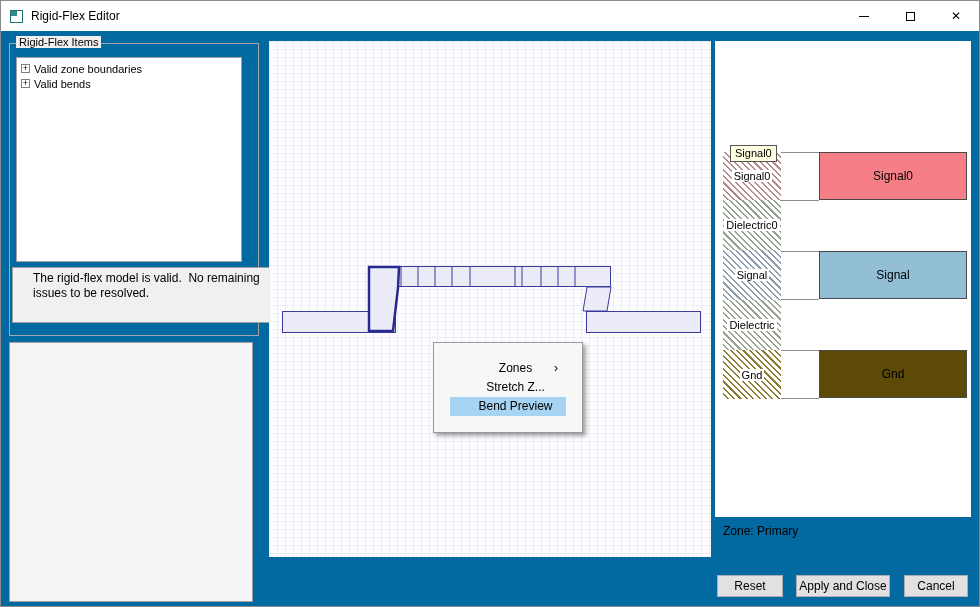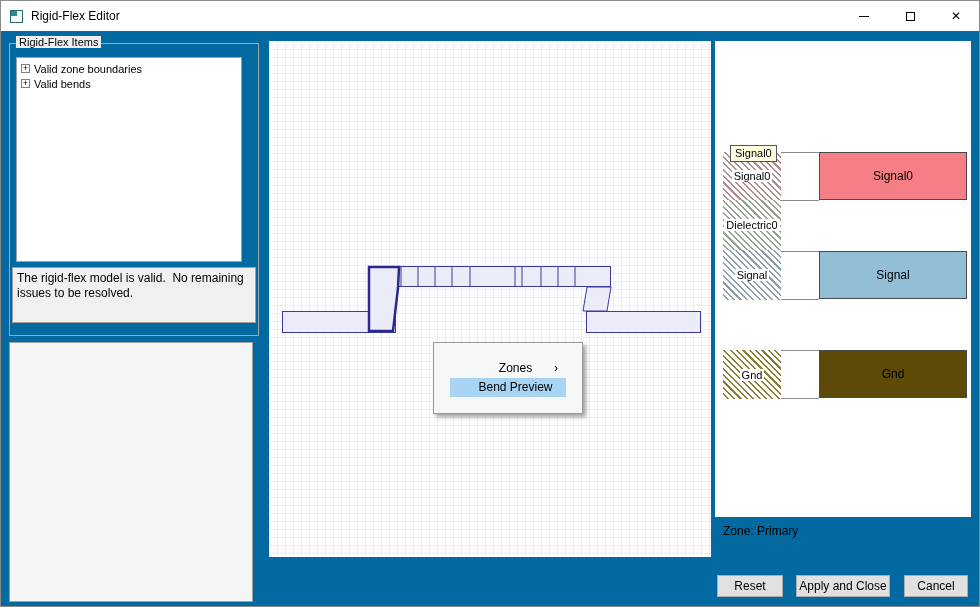--- a/index.html
+++ b/index.html
@@ -46,23 +46,23 @@
   .tree-box {
     position:absolute; left:6px; top:13px; width:226px; height:205px;
     background:#ffffff; border:1px solid #a0a0a0; padding:3px 2px; font-size:11px;
   }
   .tree-item { display:flex; align-items:center; height:15px; cursor:default; }
   .expander {
     width:9px; height:9px; border:1px solid #808080; background:#fff;
     font-size:9px; line-height:7px; text-align:center; margin:0 4px 0 2px; flex:0 0 auto;
   }
   .status-box {
-    position:absolute; left:2px; top:223px; width:244px; height:56px;
+    position:absolute; left:2px; top:223px; width:280px; height:56px;
     border:1px solid #a0a0a0; background:#f0f0f0;
-    padding:3px 4px; font-size:12px; line-height:1.25; white-space:pre-wrap;
+    padding:3px 20px; font-size:12px; line-height:1.25; white-space:pre-wrap;
   }
   .lower-panel {
     position:absolute; left:8px; top:341px; width:244px; height:260px;
     border:1px solid #a0a0a0; background:#f5f5f5;
   }
 
   
   .canvas {
     position:absolute; left:268px; top:40px; width:442px; height:516px;
     background-color:#fdfdff;
@@ -185,36 +185,42 @@
       <line class="divider" x1="306" y1="226" x2="306" y2="245"></line>
 
       <polygon class="bold" points="100,226 130,226 129,247 124,290 100,290"></polygon>
     </svg>
 
     <div class="ctx-menu" style="left:164px; top:301px;">
       <div class="ctx-item">
         <span>Zones</span>
         <span class="arrow">›</span>
       </div>
+      <div class="ctx-item">
+        <span>Stretch Z...</span>
+      </div>
       <div class="ctx-item highlight">
         <span>Bend Preview</span>
       </div>
     </div>
   </div>
 
   <div class="right-panel"></div>
 
   <div class="stack-row" style="top: 151px; height: 48px; background-image: repeating-linear-gradient(45deg, transparent 0px, transparent 3px, rgb(179, 138, 138) 3px, rgb(179, 138, 138) 4.5px);">
     <span class="row-label">Signal0</span>
   </div>
   <div class="stack-row" style="top: 199px; height: 50px; background-image: repeating-linear-gradient(45deg, transparent 0px, transparent 3px, rgb(147, 163, 143) 3px, rgb(147, 163, 143) 4.5px);">
     <span class="row-label">Dielectric0</span>
   </div>
   <div class="stack-row" style="top: 249px; height: 50px; background-image: repeating-linear-gradient(45deg, transparent 0px, transparent 3px, rgb(142, 157, 171) 3px, rgb(142, 157, 171) 4.5px);">
     <span class="row-label">Signal</span>
+  </div>
+  <div class="stack-row" style="top: 299px; height: 50px; background-image: repeating-linear-gradient(45deg, transparent 0px, transparent 3px, rgb(154, 162, 145) 3px, rgb(154, 162, 145) 4.5px);">
+    <span class="row-label">Dielectric</span>
   </div>
   <div class="stack-row" style="top: 349px; height: 49px; background-image: repeating-linear-gradient(45deg, transparent 0px, transparent 3px, rgb(141, 125, 51) 3px, rgb(141, 125, 51) 4.5px);">
     <span class="row-label">Gnd</span>
   </div>
 
   <div class="layer-tooltip">Signal0</div>
 
   <div class="conn-line" style="left:780px; top:151px; width:38px;"></div>
   <div class="conn-line" style="left:780px; top:199px; width:38px;"></div>
   <div class="conn-line" style="left:780px; top:250px; width:38px;"></div>

